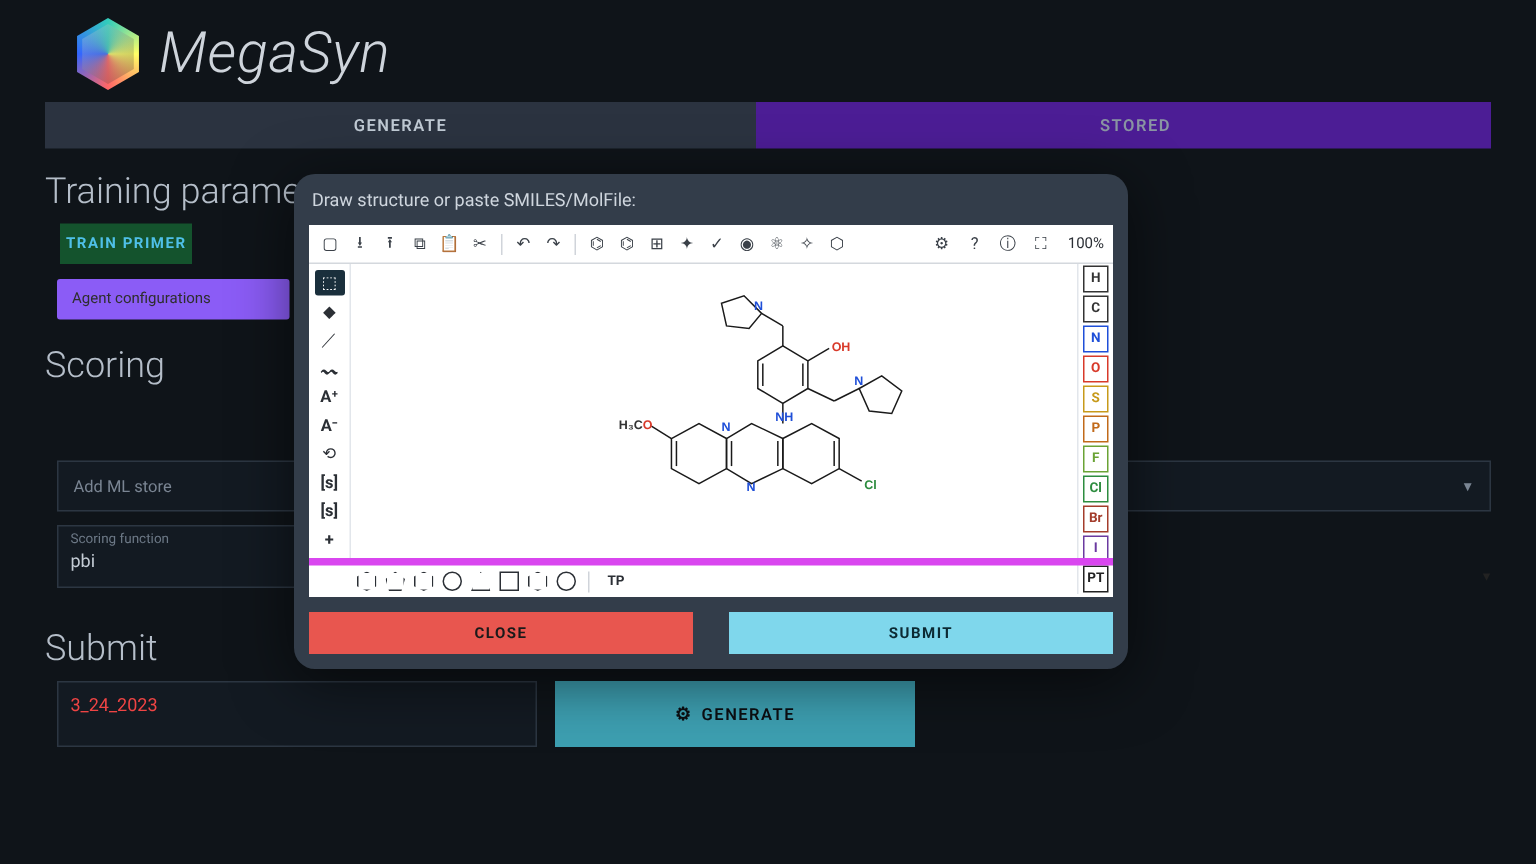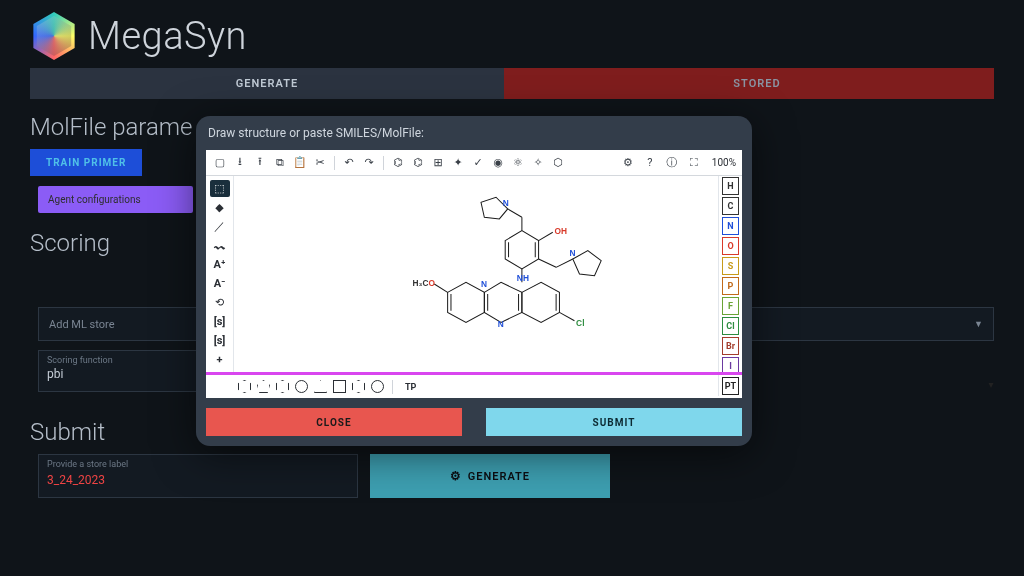--- a/index.html
+++ b/index.html
@@ -8,21 +8,22 @@
   height: 576px;
   background: #0f1419;
   font-family: -apple-system, BlinkMacSystemFont, "Segoe UI", Roboto, sans-serif;
   color: #c5cdd6;
   overflow: hidden;
   position: relative;
 }
 .header {
   display: flex;
   align-items: center;
-  padding: 12px 30px 8px;
+  padding: 12px 48px 8px;
+  font-style: italic;
 }
 .logo-icon {
   width: 48px;
   height: 48px;
   margin-right: 10px;
   background: conic-gradient(from 0deg, #3cb, #ff6, #f66, #36f, #3cb);
   clip-path: polygon(50% 0%, 93% 25%, 93% 75%, 50% 100%, 7% 75%, 7% 25%);
   position: relative;
 }
 .logo-icon::after {
@@ -46,32 +47,32 @@
 .main-tab {
   flex: 1;
   text-align: center;
   padding: 9px 0;
   font-size: 11px;
   letter-spacing: 1px;
   font-weight: 600;
   cursor: pointer;
 }
 .main-tab.active { background: #2b3340; color: #c0cad4; }
-.main-tab.inactive { background: #7f1d1d; color: #8a95a3; padding-left: 16px; }
+.main-tab.inactive { background: #4c1d95; color: #8a95a3; padding-left: 16px; }
 .section-title {
   font-size: 24px;
   padding: 14px 30px 8px;
   color: #b5bec9;
   font-weight: 300;
 }
 .train-primer {
   display: inline-block;
-  margin-left: 30px;
-  padding: 8px 16px;
-  background: #1d4ed8;
+  margin-left: 40px;
+  padding: 8px 4px;
+  background: #14532d;
   color: #4fc0e8;
   font-size: 10px;
   font-weight: 700;
   letter-spacing: 1px;
   cursor: pointer;
 }
 .agent-config {
   display: block;
   margin: 10px 38px 0;
   width: 155px;
@@ -210,21 +211,21 @@
   display: flex;
   align-items: center;
   justify-content: center;
   cursor: pointer;
 }
 
 .shape-row {
   position: absolute;
   left: 0; right: 0; bottom: 0;
   height: 26px;
-  border-top: 3px solid #d946ef;
+  border-top: 5px solid #d946ef;
   display: flex;
   align-items: center;
   padding-left: 32px;
   gap: 6px;
 }
 .shape { width: 13px; height: 13px; border: 1px solid #2b2f35; cursor: pointer; }
 .shape.hex { clip-path: polygon(50% 0%,100% 25%,100% 75%,50% 100%,0% 75%,0% 25%); background: #fff; border: 1px solid #2b2f35; }
 .shape.pent { clip-path: polygon(50% 0%,100% 38%,82% 100%,18% 100%,0% 38%); }
 .shape.tri { clip-path: polygon(50% 0%,100% 100%,0% 100%); }
 .shape.sq { }
@@ -268,36 +269,35 @@
 <div class="header">
   <div class="logo-icon"></div>
   <div class="logo-text">MegaSyn</div>
 </div>
 
 <div class="tabs-row">
   <div class="main-tab active">GENERATE</div>
   <div class="main-tab inactive">STORED</div>
 </div>
 
-<div class="section-title">MolFile parame</div>
+<div class="section-title">Training parame</div>
 <div class="train-primer">TRAIN PRIMER</div>
 <div class="agent-config">Agent configurations</div>
 
 <div class="section-title" style="margin-top:2px;">Scoring</div>
 <div class="ml-dropdown">
   <span>Add ML store</span>
 </div>
 <div class="scoring-box">
   <div class="lbl">Scoring function</div>
   <div class="val">pbi</div>
 </div>
 
 <div class="submit-title">Submit</div>
 <div class="submit-box">
-  <div class="lbl">Provide a store label</div>
   <div class="val">3_24_2023</div>
 </div>
 <div class="generate-btn">
   <span>GENERATE</span>
 </div>
 
 
 <div class="modal">
   <div class="modal-head">Draw structure or paste SMILES/MolFile:</div>
   <div class="editor-panel">

